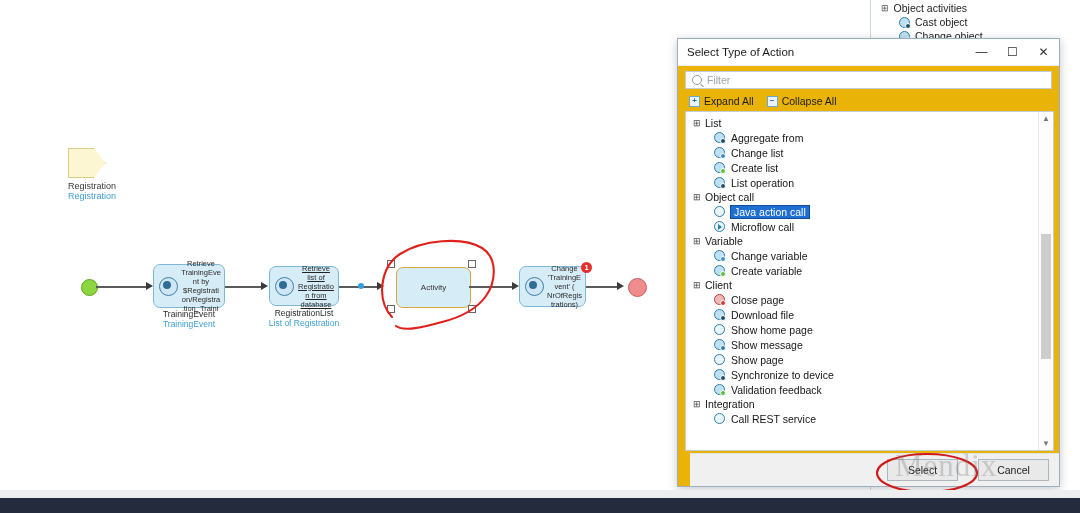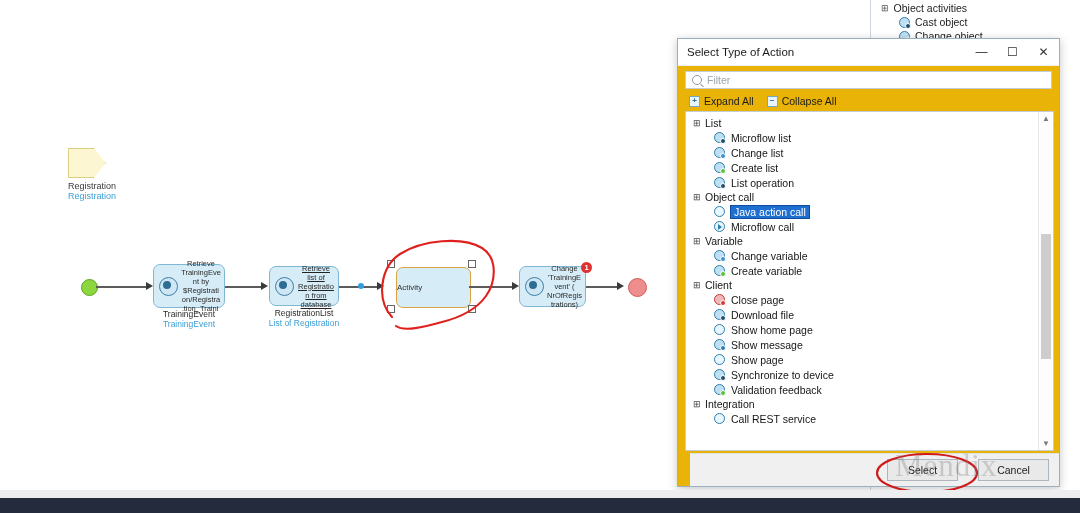--- a/index.html
+++ b/index.html
@@ -42,21 +42,21 @@
   .mf-caption .sub{color:#3b9fd6;font-size:8.5px;}
 
   .mf-start{position:absolute;width:15px;height:15px;border-radius:50%;background:#8cd63f;border:1.5px solid #5da524;}
   .mf-end{position:absolute;width:17px;height:17px;border-radius:50%;background:#ef8c8c;border:1.5px solid #d05b5b;}
 
   .mf-line{position:absolute;height:1.6px;background:#5b5b5b;}
   .mf-arrow{position:absolute;width:0;height:0;border-top:4.5px solid transparent;border-bottom:4.5px solid transparent;border-left:7px solid #3a3a3a;}
 
   .mf-sel{
     position:absolute;border:1.5px solid #d9a441;border-radius:7px;background:#d6ecf7;
-    display:flex;align-items:center;font-size:8px;color:#333;
+    display:flex;align-items:center;justify-content:center;font-size:8px;color:#333;
   }
   .handle{position:absolute;width:6px;height:6px;background:#fff;border:1px solid #666;}
   .dot-blue{position:absolute;width:6px;height:6px;border-radius:50%;background:#2f9fe0;}
 
   .err-badge{
     position:absolute;width:11px;height:11px;border-radius:50%;background:#e03131;
     color:#fff;font-size:7.5px;line-height:11px;text-align:center;font-weight:bold;
   }
 
   
@@ -265,21 +265,21 @@
 
   <div id="treewrap">
     <div id="tree">
 
       <div class="grp">
         <span class="exp">⊞</span>
         <span>List</span>
       </div>
       <div class="leaf">
         <span class="ic blue badge b-dark"></span>
-        <span class="lbl">Microflow list</span>
+        <span class="lbl">Aggregate from</span>
       </div>
       <div class="leaf">
         <span class="ic blue badge b-pencil"></span>
         <span class="lbl">Change list</span>
       </div>
       <div class="leaf">
         <span class="ic blue badge b-green"></span>
         <span class="lbl">Create list</span>
       </div>
       <div class="leaf">

